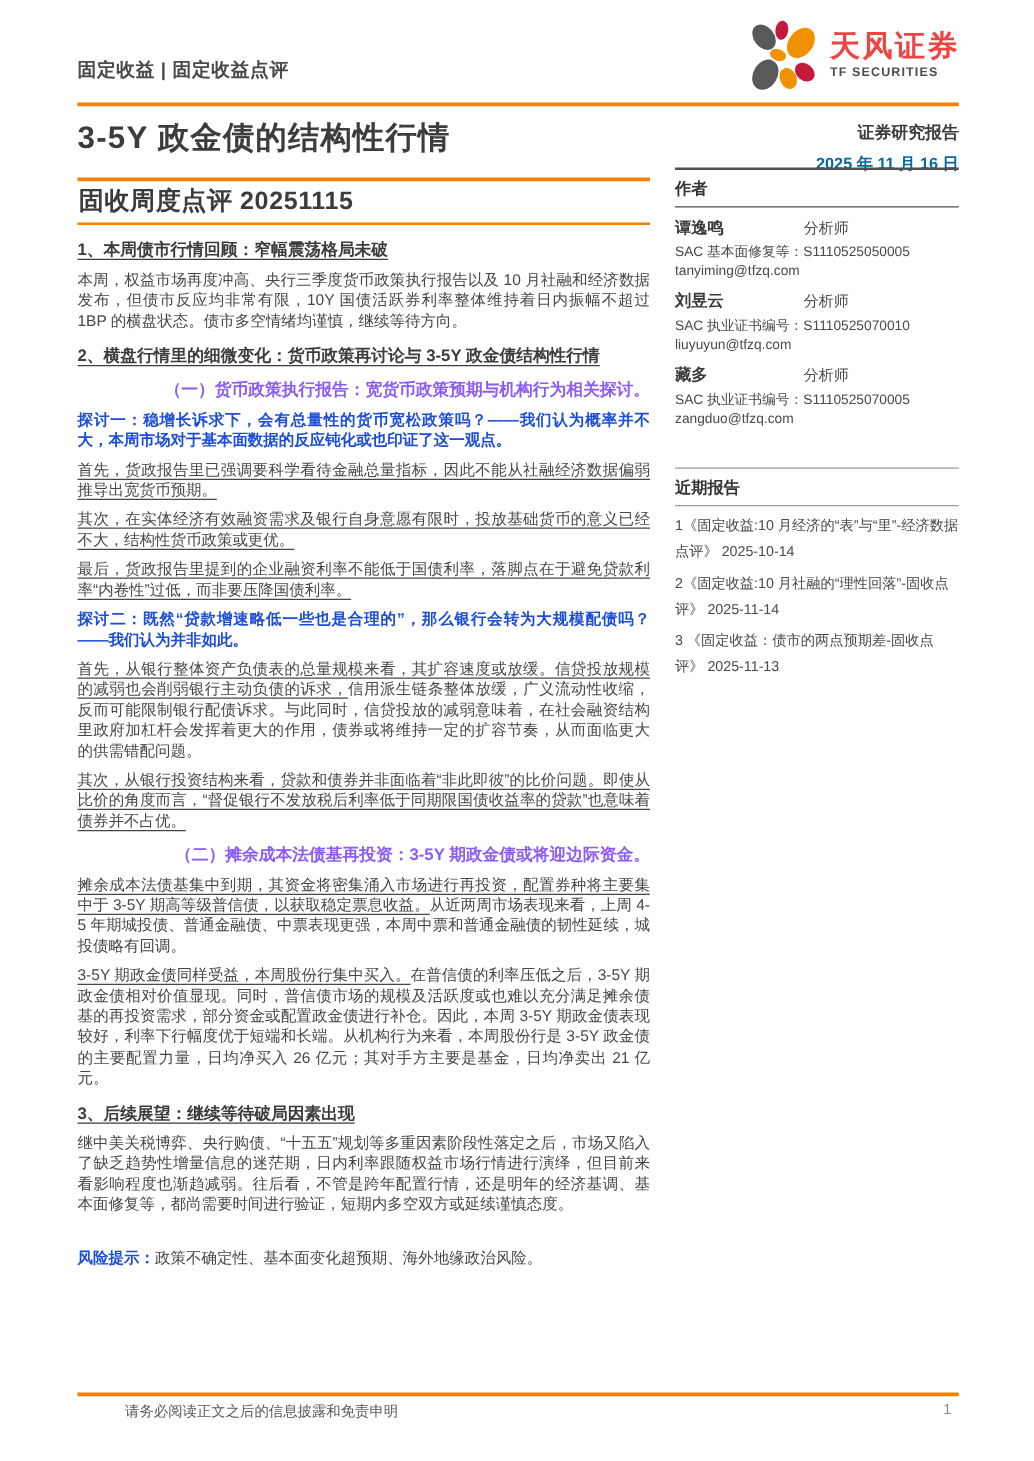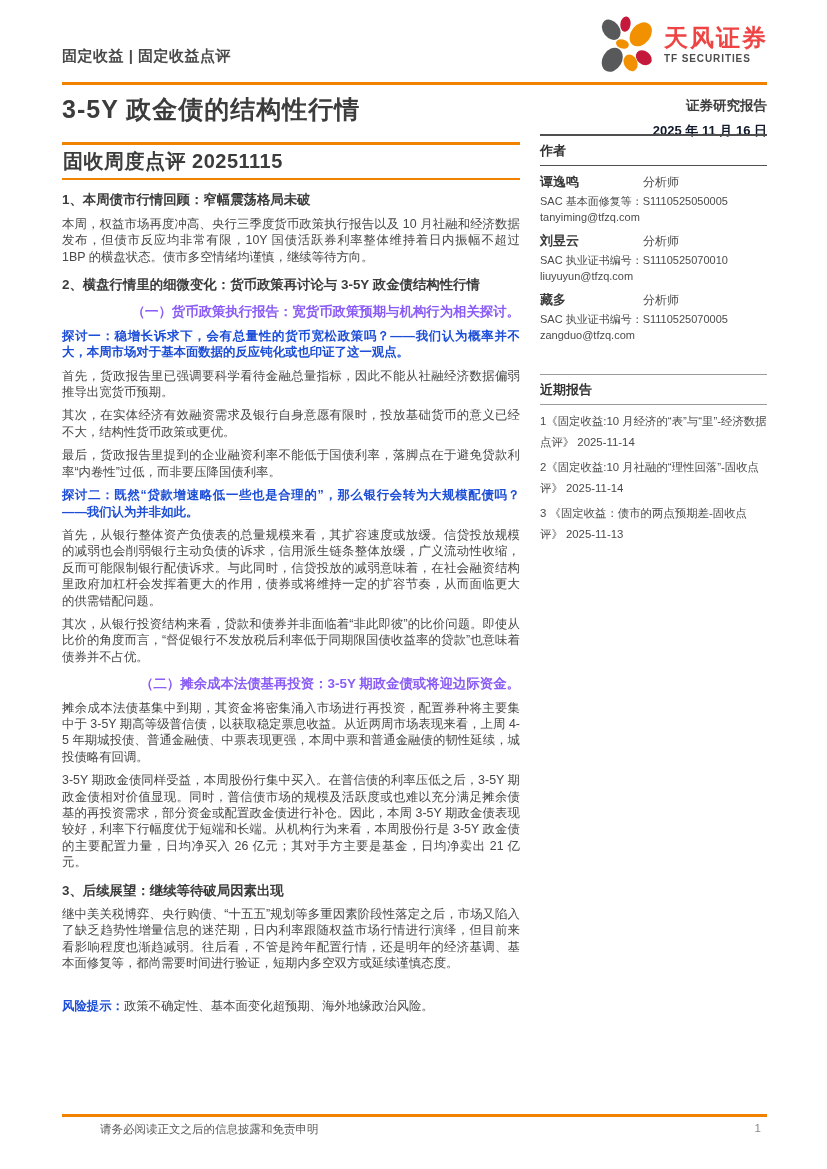--- a/index.html
+++ b/index.html
@@ -12,32 +12,32 @@
   .brand { position:absolute; top:16px; right:59px; display:flex; align-items:center; }
   .brand-text { margin-left:9px; }
   .brand-cn { font-size:24px; font-weight:bold; color:#ef4444; letter-spacing:2px; line-height:26px; }
   .brand-en { font-size:10px; font-weight:bold; color:#4d4d4e; letter-spacing:0.9px; margin-top:2px; }
   .rule-top { position:absolute; left:62px; top:82px; width:705px; height:3px; background:#f08200; }
 
   
   .report-title { position:absolute; left:62px; top:93px; font-size:25px; font-weight:bold; color:#3c3c3c; letter-spacing:1px; }
   .report-meta { position:absolute; right:60px; top:97px; text-align:right; }
   .report-type { font-size:13.5px; font-weight:bold; color:#3c3c3c; }
-  .report-date { font-size:13px; font-weight:bold; color:#0f172a; margin-top:7px; }
+  .report-date { font-size:13px; font-weight:bold; color:#0369a1; margin-top:7px; }
 
   
   .leftcol { position:absolute; left:62px; top:142px; width:458px; font-size:12.4px; line-height:16.4px; color:#474747; text-align:justify; }
   .banner-rule-a { height:3px; background:#f08200; }
   .banner-rule-b { height:2px; background:#f08200; }
   .banner-text { font-size:20px; font-weight:bold; color:#3c3c3c; padding:8px 1px 9px; letter-spacing:0.5px; }
   .leftcol h2 { font-size:13.4px; font-weight:bold; color:#3c3c3c; margin:12px 0 0; text-align:left; }
   .leftcol h3 { font-size:13.4px; font-weight:bold; color:#8b5cf6; margin:11px 0 0; text-align:right; }
   .leftcol p { margin:7px 0 0; }
   .leftcol p.risk { margin-top:26px; }
-  .u { text-decoration-thickness:1px; text-underline-offset:3px; }
+  .u { text-decoration:underline; text-decoration-thickness:1px; text-underline-offset:3px; }
   .b { font-weight:bold; color:#1d4ed8; }
 
   
   .sidebar { position:absolute; left:540px; top:134px; width:227px; color:#4a4a4a; }
   .sb-rule { border-top:1px solid #9b9b9b; }
   .sb-rule.dark { border-top:1.6px solid #4f4f4f; }
   .sb-rule.thick { border-top:2px solid #4f4f4f; }
   .sb-title { font-size:13px; font-weight:bold; color:#333; padding:6px 0 5px; }
   .authors-wrap { padding:7px 0 10px; }
   .author { margin-bottom:9px; }
@@ -141,21 +141,21 @@
             <div class="author-role">分析师</div>
           </div>
           <div class="author-sac">SAC 执业证书编号：S1110525070005</div>
           <div class="author-email">zangduo@tfzq.com</div>
         </div>
       </div>
     <div class="sb-rule reports-gap"></div>
     <div class="sb-title">近期报告</div>
     <div class="sb-rule"></div>
     <div class="reports-wrap">
-        <div class="report-item">1《固定收益:10 月经济的“表”与“里”-经济数据点评》  2025-11-14</div>
+        <div class="report-item">1《固定收益:10 月经济的“表”与“里”-经济数据点评》  2025-10-14</div>
         <div class="report-item">2《固定收益:10 月社融的“理性回落”-固收点评》  2025-11-14</div>
         <div class="report-item">3 《固定收益：债市的两点预期差-固收点评》  2025-11-13</div>
       </div>
   </aside>
 
   <div class="footer-rule"></div>
   <div class="footer">
     <span class="disclaimer">请务必阅读正文之后的信息披露和免责申明</span>
     <span class="pagenum">1</span>
   </div>

